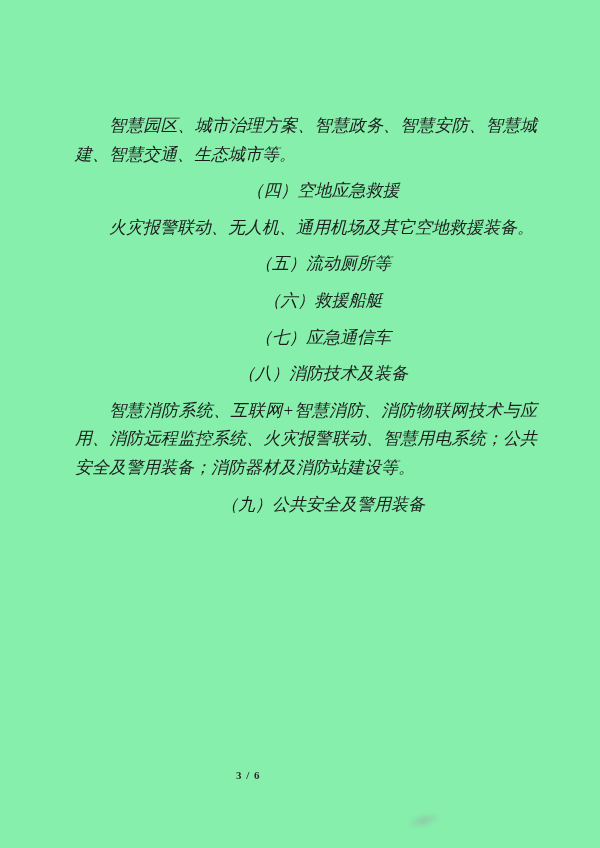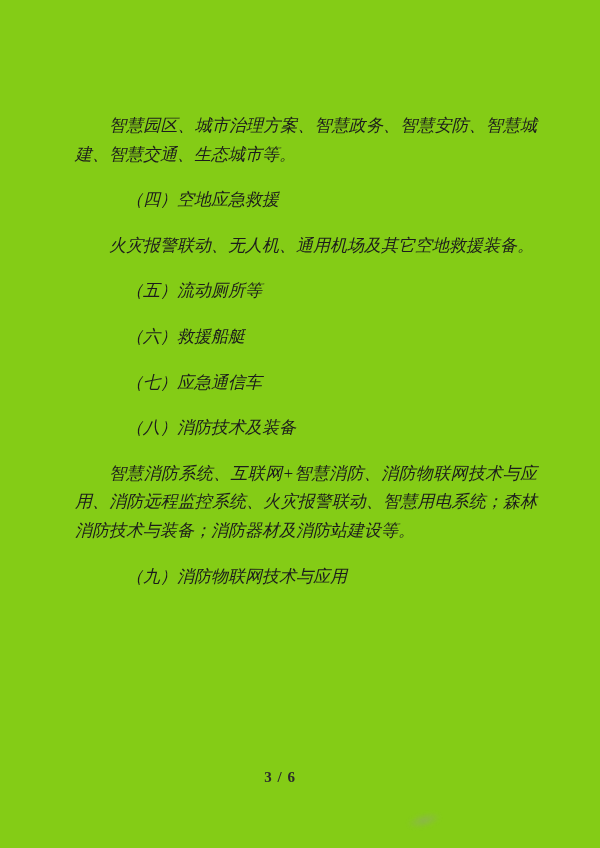--- a/index.html
+++ b/index.html
@@ -4,21 +4,21 @@
 <style>
   html, body {
     margin: 0;
     padding: 0;
     background: #ffffff;
   }
   .page {
     position: relative;
     width: 600px;
     height: 848px;
-    background: #84cc16;
+    background: #86efac;
     overflow: hidden;
     font-family: "Liberation Serif", "DejaVu Serif", serif;
   }
   .content {
     position: absolute;
     left: 75px;
     top: 112px;
     width: 462px;
     color: #1c1c1c;
     font-size: 17px;
@@ -26,35 +26,35 @@
     font-style: italic; 
   }
   .para {
     margin: 0;
     text-indent: 2em;
     text-align: justify;
     text-justify: inter-character;
     word-break: break-all;
   }
   .heading {
-    margin: 17px;
+    margin: 8px;
     text-indent: 2em;
-    text-align: left;
+    text-align: center;
     white-space: nowrap;
   }
   .page-number {
     position: absolute;
     top: 769px;
     left: 236px;
     width: 60px;
-    text-align: right;
+    text-align: left;
     font-family: "Liberation Serif", "DejaVu Serif", serif;
     font-style: normal;
     font-weight: bold;
-    font-size: 15px;
+    font-size: 11px;
     letter-spacing: 1px;
     color: #2b2b2b;
   }
   .scan-artifact {
     position: absolute;
     left: 406px;
     top: 813px;
     width: 36px;
     height: 15px;
     background: radial-gradient(ellipse at center, rgba(150,150,158,0.38) 0%, rgba(150,150,158,0.0) 70%);
@@ -68,21 +68,21 @@
 <div class="page">
 
   <div class="content">
     <p class="para">智慧园区、城市治理方案、智慧政务、智慧安防、智慧城建、智慧交通、生态城市等。</p>
     <p class="heading">（四）空地应急救援</p>
     <p class="para">火灾报警联动、无人机、通用机场及其它空地救援装备。</p>
     <p class="heading">（五）流动厕所等</p>
     <p class="heading">（六）救援船艇</p>
     <p class="heading">（七）应急通信车</p>
     <p class="heading">（八）消防技术及装备</p>
-    <p class="para">智慧消防系统、互联网+智慧消防、消防物联网技术与应用、消防远程监控系统、火灾报警联动、智慧用电系统；森林消防技术与装备；消防器材及消防站建设等。</p>
-    <p class="heading">（九）消防物联网技术与应用</p>
+    <p class="para">智慧消防系统、互联网+智慧消防、消防物联网技术与应用、消防远程监控系统、火灾报警联动、智慧用电系统；公共安全及警用装备；消防器材及消防站建设等。</p>
+    <p class="heading">（九）公共安全及警用装备</p>
   </div>
 
   <div class="page-number">3 / 6</div>
 
   <div class="scan-artifact"></div>
 
 </div>
 
 </body></html>

